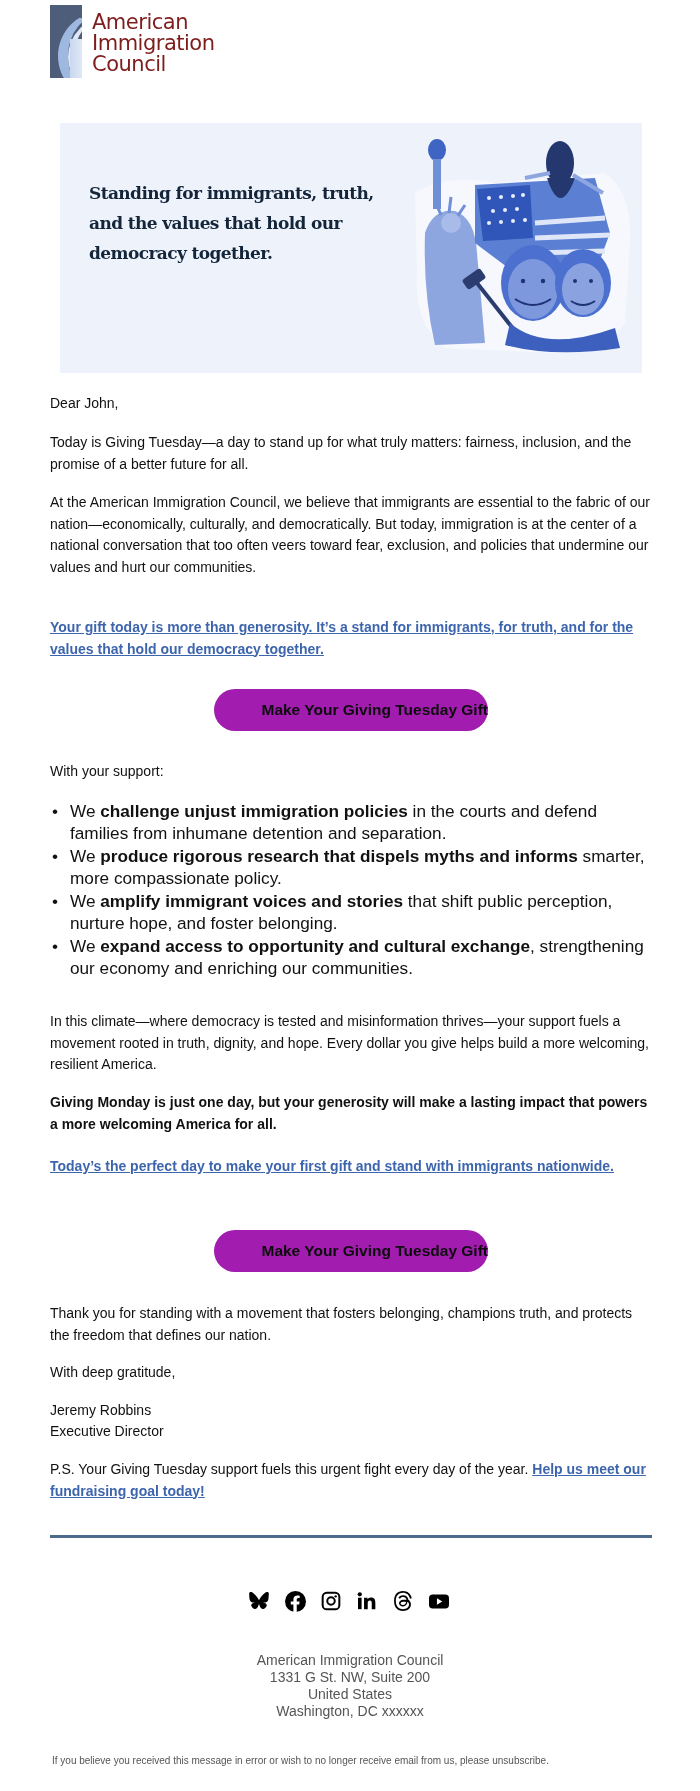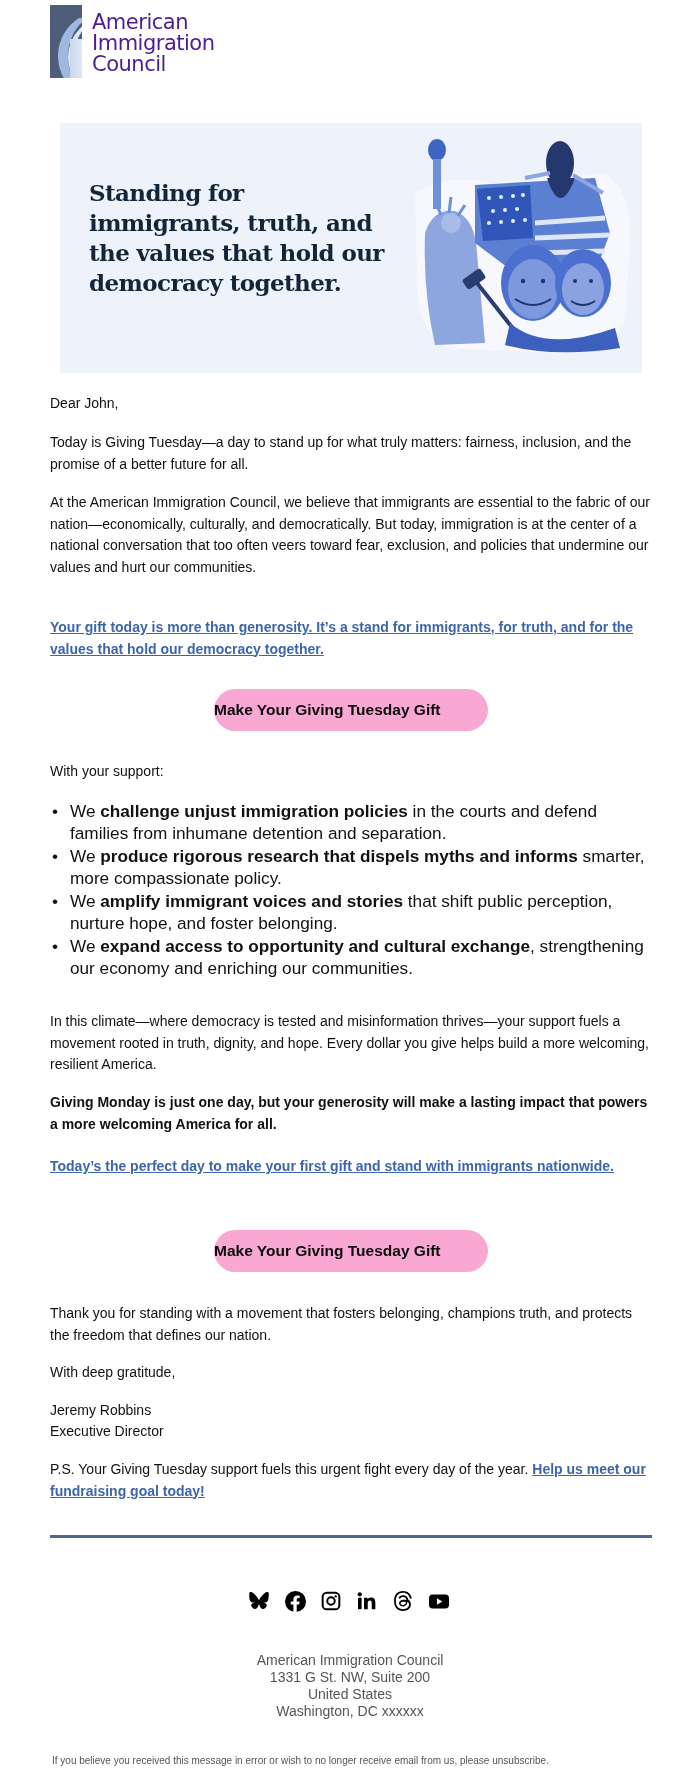--- a/index.html
+++ b/index.html
@@ -4,29 +4,29 @@
 <style>
   * { box-sizing: border-box; margin: 0; padding: 0; }
   html, body { width: 700px; background: #ffffff; }
   body { font-family: "Liberation Sans", sans-serif; color: #111111; }
   .wrap { width: 700px; position: relative; }
   .logo { position: absolute; left: 50px; top: 5px; width: 160px; height: 74px; }
   .logo-mark { position: absolute; left: 0; top: 0; width: 32px; height: 73px; background: #4e5d7a; overflow: hidden; }
   .logo-mark .arc1 { position: absolute; left: 8px; top: 6px; width: 90px; height: 90px; border-radius: 50%; border-left: 10px solid #9fb8e0; border-top: 3px solid transparent; }
   .logo-mark .arc2 { position: absolute; left: 18px; top: 12px; width: 80px; height: 80px; border-radius: 50%; border-left: 6px solid #dfe8f6; }
   .logo-mark .fade { position: absolute; left: 20px; top: 34px; width: 30px; height: 40px; background: linear-gradient(90deg, #c9d8ef, #ffffff); }
-  .logo-text { position: absolute; left: 42px; top: 7px; font-family: "DejaVu Sans", sans-serif; font-size: 21px; line-height: 21px; color: #4c1d95; letter-spacing: -0.5px; }
+  .logo-text { position: absolute; left: 42px; top: 7px; font-family: "DejaVu Sans", sans-serif; font-size: 21px; line-height: 21px; color: #7f1d1d; letter-spacing: -0.5px; }
   .hero { position: absolute; left: 60px; top: 123px; width: 582px; height: 250px; background: #edf2fb; }
-  .hero-title { position: absolute; left: 29px; top: 55px; width: 310px; font-family: "DejaVu Serif", serif; font-weight: bold; font-size: 23px; line-height: 30px; color: #14253a; letter-spacing: -0.6px; }
+  .hero-title { position: absolute; left: 29px; top: 55px; width: 310px; font-family: "DejaVu Serif", serif; font-weight: bold; font-size: 17px; line-height: 30px; color: #14253a; letter-spacing: -0.6px; }
   .hero-art { position: absolute; left: 345px; top: 0px; width: 230px; height: 240px; }
   .content { position: absolute; left: 50px; top: 0; width: 604px; }
   p.body { font-size: 14px; line-height: 21.5px; color: #111; }
   .abs { position: absolute; left: 0; width: 604px; }
   a.link { color: #3d65ad; font-weight: bold; text-decoration: underline; }
-  .cta { position: absolute; left: 164px; width: 274px; height: 42px; border-radius: 21px; background: #f9a8d4; color: #0c0c0c; font-weight: bold; font-size: 15.5px; text-align: left; line-height: 42px; cursor: pointer; }
+  .cta { position: absolute; left: 164px; width: 274px; height: 42px; border-radius: 21px; background: #a21caf; color: #0c0c0c; font-weight: bold; font-size: 15.5px; text-align: right; line-height: 42px; cursor: pointer; }
   ul.support { list-style: none; }
   ul.support li { position: relative; padding-left: 20px; font-size: 17.2px; line-height: 21.5px; margin-bottom: 2px; }
   ul.support li .bullet { position: absolute; left: 2px; top: 0; }
   .rule { position: absolute; left: 50px; top: 1535px; width: 602px; height: 3px; background: #4d6a8c; }
   .social { position: absolute; left: 247px; top: 1589px; height: 24px; display: flex; gap: 12px; }
   .social .ico { width: 24px; height: 24px; display: flex; align-items: center; justify-content: center; }
   .footer-addr { position: absolute; left: 60px; top: 1652px; width: 580px; text-align: center; font-size: 14px; line-height: 17px; color: #555; }
   .footer-note { position: absolute; left: 52px; top: 1753px; width: 560px; text-align: left; font-size: 10px; line-height: 15px; color: #555; }
 </style>
 </head>

